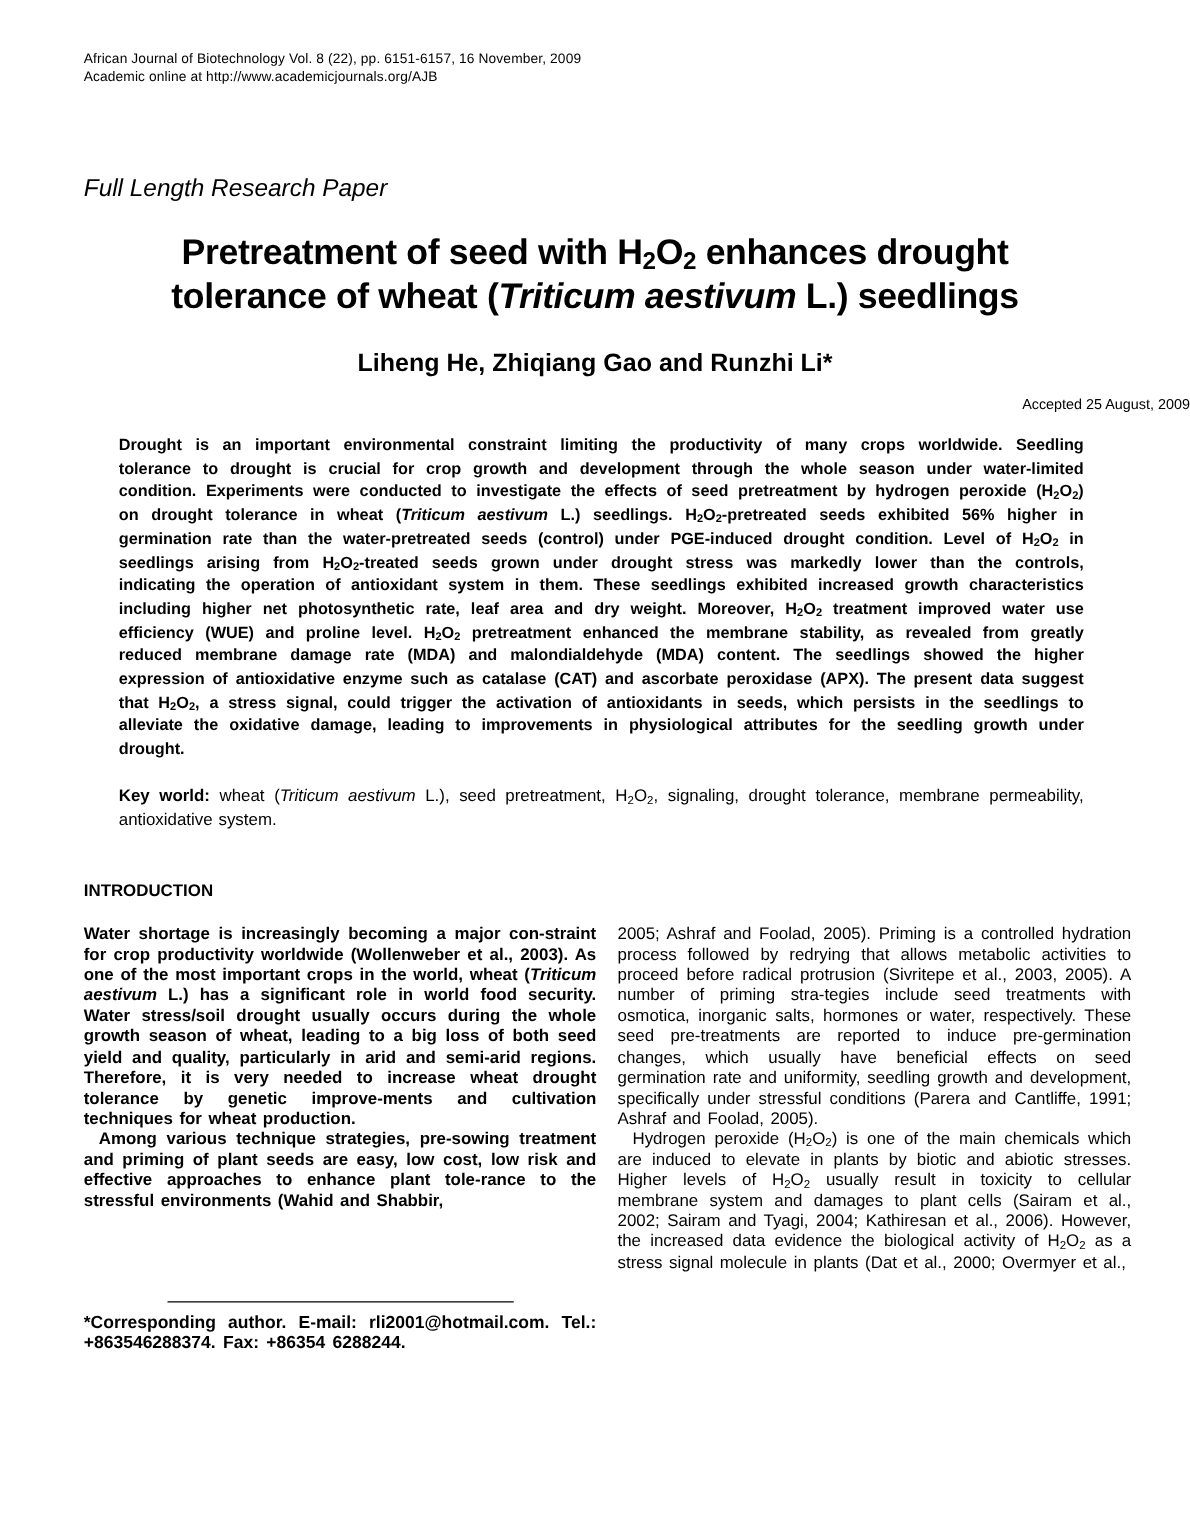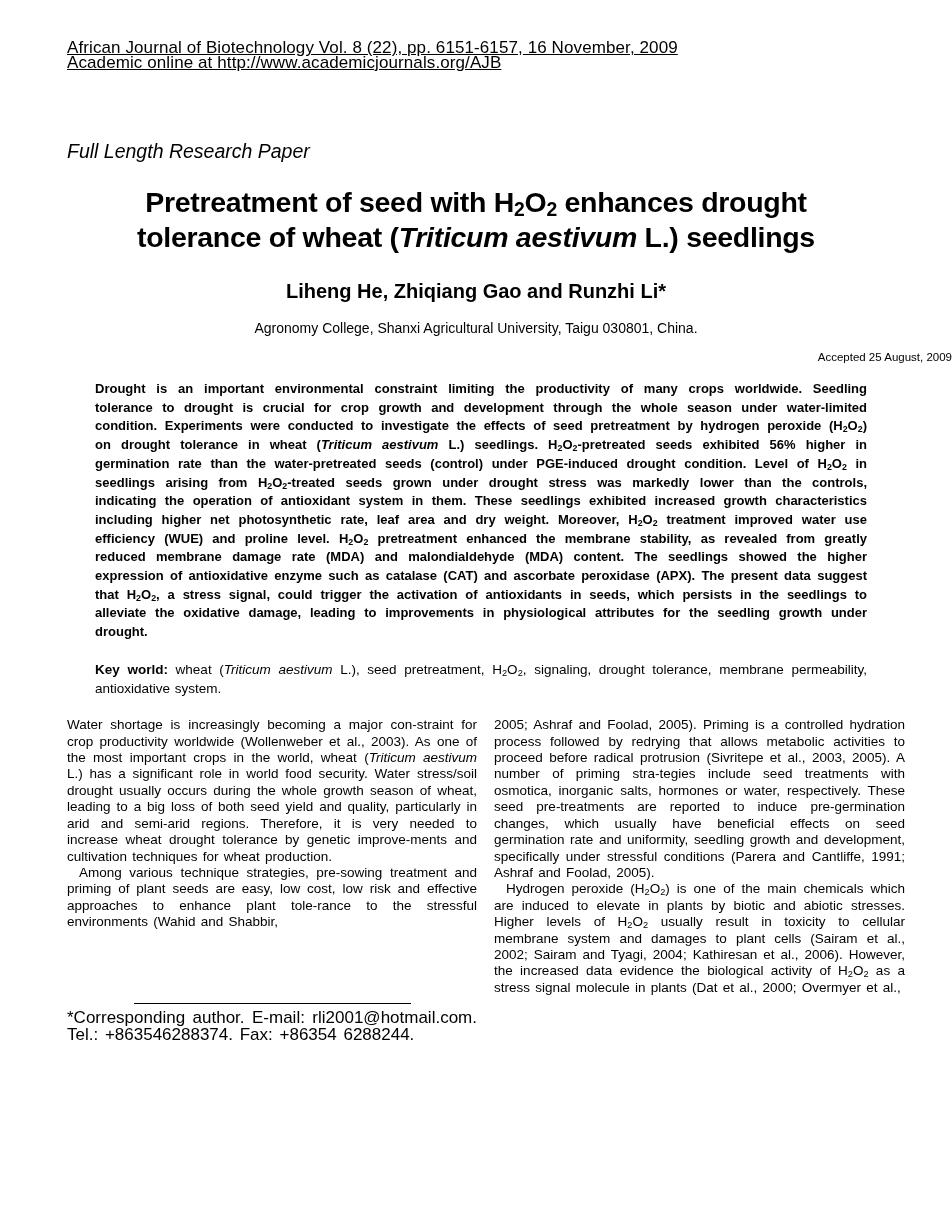--- a/index.html
+++ b/index.html
@@ -12,24 +12,23 @@
     color: #000000;
     font-family: "Liberation Sans", "DejaVu Sans", sans-serif;
     overflow: hidden;
     box-sizing: border-box;
     padding-top: 40px;
   }
   sub { font-size: 0.68em; vertical-align: -0.22em; line-height: 0; }
 
   .journal-header {
     margin-left: 67px;
-    font-size: 17px;
+    font-size: 11px;
     line-height: 15px;
     letter-spacing: 0.1px;
-    text-decoration: underline;
   }
 
   .section-label {
     margin-left: 67px;
     margin-top: 70px;
     font-style: italic;
     font-size: 19.5px;
   }
 
   .paper-title {
@@ -93,35 +92,35 @@
     margin: 19px 0 0 67px;
     width: 838px;
     gap: 17px;
   }
   .col {
     font-size: 13.5px;
     line-height: 16.4px;
     text-align: justify;
     word-spacing: 1.5px;
   }
-  .col-left  { width: 410px; }
+  .col-left  { width: 410px; font-weight: bold; }
   .col-right { width: 411px; }
   .col p { margin: 0; }
   .col p.indented { text-indent: 12px; }
 
   .footnote-rule {
     margin-top: 72px;
     width: 277px;
     border: 0;
     border-top: 1.5px solid #000;
   }
   .footnote {
     margin-top: 4px;
     width: 410px;
-    font-size: 17px;
+    font-size: 14px;
     line-height: 16.5px;
     text-align: justify;
     word-spacing: 2px;
   }
 </style>
 </head>
 <body>
 
 <div class="page">
 
@@ -129,31 +128,31 @@
     <div>African Journal of Biotechnology Vol. 8 (22), pp. 6151-6157, 16 November, 2009</div>
     <div>Academic online at http://www.academicjournals.org/AJB</div>
   </div>
 
   <div class="section-label">Full Length Research Paper</div>
 
   <h1 class="paper-title">Pretreatment of seed with H<sub>2</sub>O<sub>2</sub> enhances drought<br>tolerance of wheat (<i>Triticum aestivum</i> L.) seedlings</h1>
 
   <div class="authors">Liheng He, Zhiqiang Gao and Runzhi Li*</div>
 
-  <div class="affiliation">Agronomy College, Shanxi Agricultural University, Taigu 030801, China.</div>
 
   <div class="accepted">Accepted 25 August, 2009</div>
 
   <div class="abstract">Drought is an important environmental constraint limiting the productivity of many crops worldwide. Seedling tolerance to drought is crucial for crop growth and development through the whole season under water-limited condition. Experiments were conducted to investigate the effects of seed pretreatment by hydrogen peroxide (H<sub>2</sub>O<sub>2</sub>) on drought tolerance in wheat (<i>Triticum aestivum</i> L.) seedlings. H<sub>2</sub>O<sub>2</sub>-pretreated seeds exhibited 56% higher in germination rate than the water-pretreated seeds (control) under PGE-induced drought condition. Level of H<sub>2</sub>O<sub>2</sub> in seedlings arising from H<sub>2</sub>O<sub>2</sub>-treated seeds grown under drought stress was markedly lower than the controls, indicating the operation of antioxidant system in them. These seedlings exhibited increased growth characteristics including higher net photosynthetic rate, leaf area and dry weight. Moreover, H<sub>2</sub>O<sub>2</sub> treatment improved water use efficiency (WUE) and proline level. H<sub>2</sub>O<sub>2</sub> pretreatment enhanced the membrane stability, as revealed from greatly reduced membrane damage rate (MDA) and malondialdehyde (MDA) content. The seedlings showed the higher expression of antioxidative enzyme such as catalase (CAT) and ascorbate peroxidase (APX). The present data suggest that H<sub>2</sub>O<sub>2</sub>, a stress signal, could trigger the activation of antioxidants in seeds, which persists in the seedlings to alleviate the oxidative damage, leading to improvements in physiological attributes for the seedling growth under drought.</div>
 
   <div class="keywords">
     <b>Key world:</b>
     <span>wheat (<i>Triticum aestivum</i> L.), seed pretreatment, H<sub>2</sub>O<sub>2</sub>, signaling, drought tolerance, membrane permeability, antioxidative system.</span>
   </div>
 
+  <div class="intro-heading">INTRODUCTION</div>
 
   <div class="columns">
     <div class="col col-left">
       <p>Water shortage is increasingly becoming a major con-straint for crop productivity worldwide (Wollenweber et al., 2003). As one of the most important crops in the world, wheat (<i>Triticum aestivum</i> L.) has a significant role in world food security. Water stress/soil drought usually occurs during the whole growth season of wheat, leading to a big loss of both seed yield and quality, particularly in arid and semi-arid regions. Therefore, it is very needed to increase wheat drought tolerance by genetic improve-ments and cultivation techniques for wheat production.</p>
       <p class="indented">Among various technique strategies, pre-sowing treatment and priming of plant seeds are easy, low cost, low risk and effective approaches to enhance plant tole-rance to the stressful environments (Wahid and Shabbir,</p>
       <hr class="footnote-rule">
       <div class="footnote">*Corresponding author. E-mail: rli2001@hotmail.com. Tel.: +863546288374. Fax: +86354 6288244.</div>
     </div>
     <div class="col col-right">
       <p>2005; Ashraf and Foolad, 2005). Priming is a controlled hydration process followed by redrying that allows metabolic activities to proceed before radical protrusion (Sivritepe et al., 2003, 2005). A number of priming stra-tegies include seed treatments with osmotica, inorganic salts, hormones or water, respectively. These seed pre-treatments are reported to induce pre-germination changes, which usually have beneficial effects on seed germination rate and uniformity, seedling growth and development, specifically under stressful conditions (Parera and Cantliffe, 1991; Ashraf and Foolad, 2005).</p>

